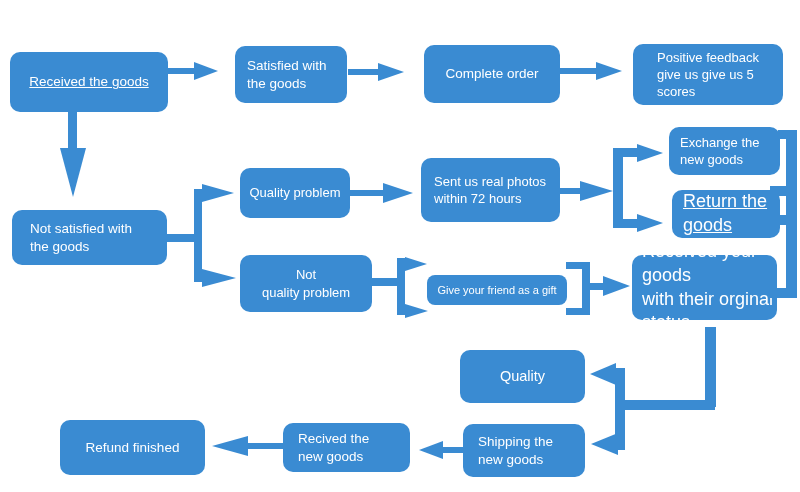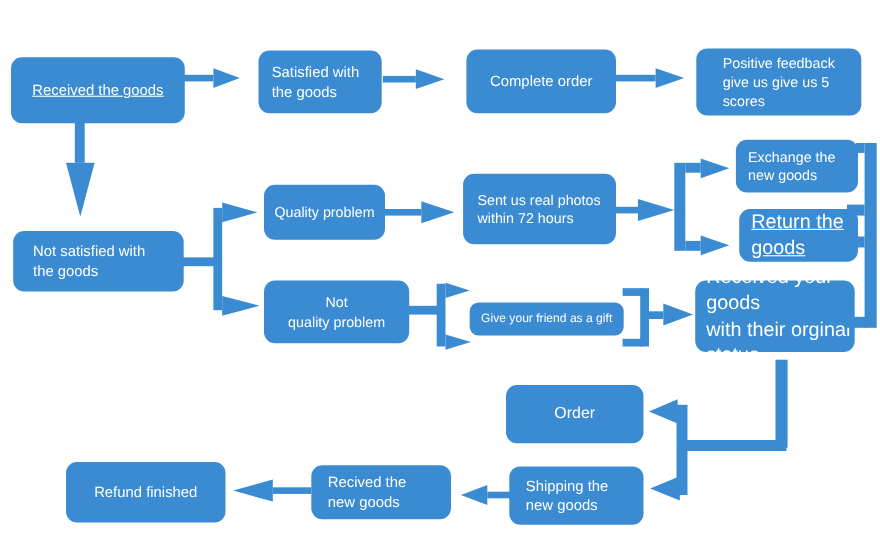--- a/index.html
+++ b/index.html
@@ -44,21 +44,21 @@
   <div class="node left" style="left:672px; top:190px; width:108px; height:48px; padding-left:11px; font-size:18px;text-decoration:underline;">Return the
 goods</div>
 
   <div class="node center" style="left:240px; top:255px; width:132px; height:57px; font-size:13px;">Not
 quality problem</div>
   <div class="node center sm" style="left:427px; top:251px; width:140px; height:30px;margin-top:24px;">Give your friend as a gift</div>
   <div class="node left" style="left:632px; top:255px; width:145px; height:65px; padding-left:10px; font-size:18px;">Received your goods
 with their orginal
 status</div>
 
-  <div class="node center lg" style="left:460px; top:350px; width:125px; height:53px;">Order</div>
+  <div class="node center lg" style="left:460px; top:350px; width:125px; height:53px;">Quality</div>
   <div class="node left" style="left:463px; top:424px; width:122px; height:53px; padding-left:15px;">Shipping the
 new goods</div>
   <div class="node left" style="left:283px; top:423px; width:127px; height:49px; padding-left:15px;">Recived the
 new goods</div>
   <div class="node center" style="left:60px;  top:420px; width:145px; height:55px;">Refund finished</div>
 
   <div class="seg" style="left:164px; top:68px; width:30px; height:6px;"></div>
   <div class="tri" style="left:194px; top:62px; border-top:9px solid transparent; border-bottom:9px solid transparent; border-left:24px solid var(--accent);"></div>
 
   <div class="seg" style="left:348px; top:69px; width:30px; height:6px;"></div>

